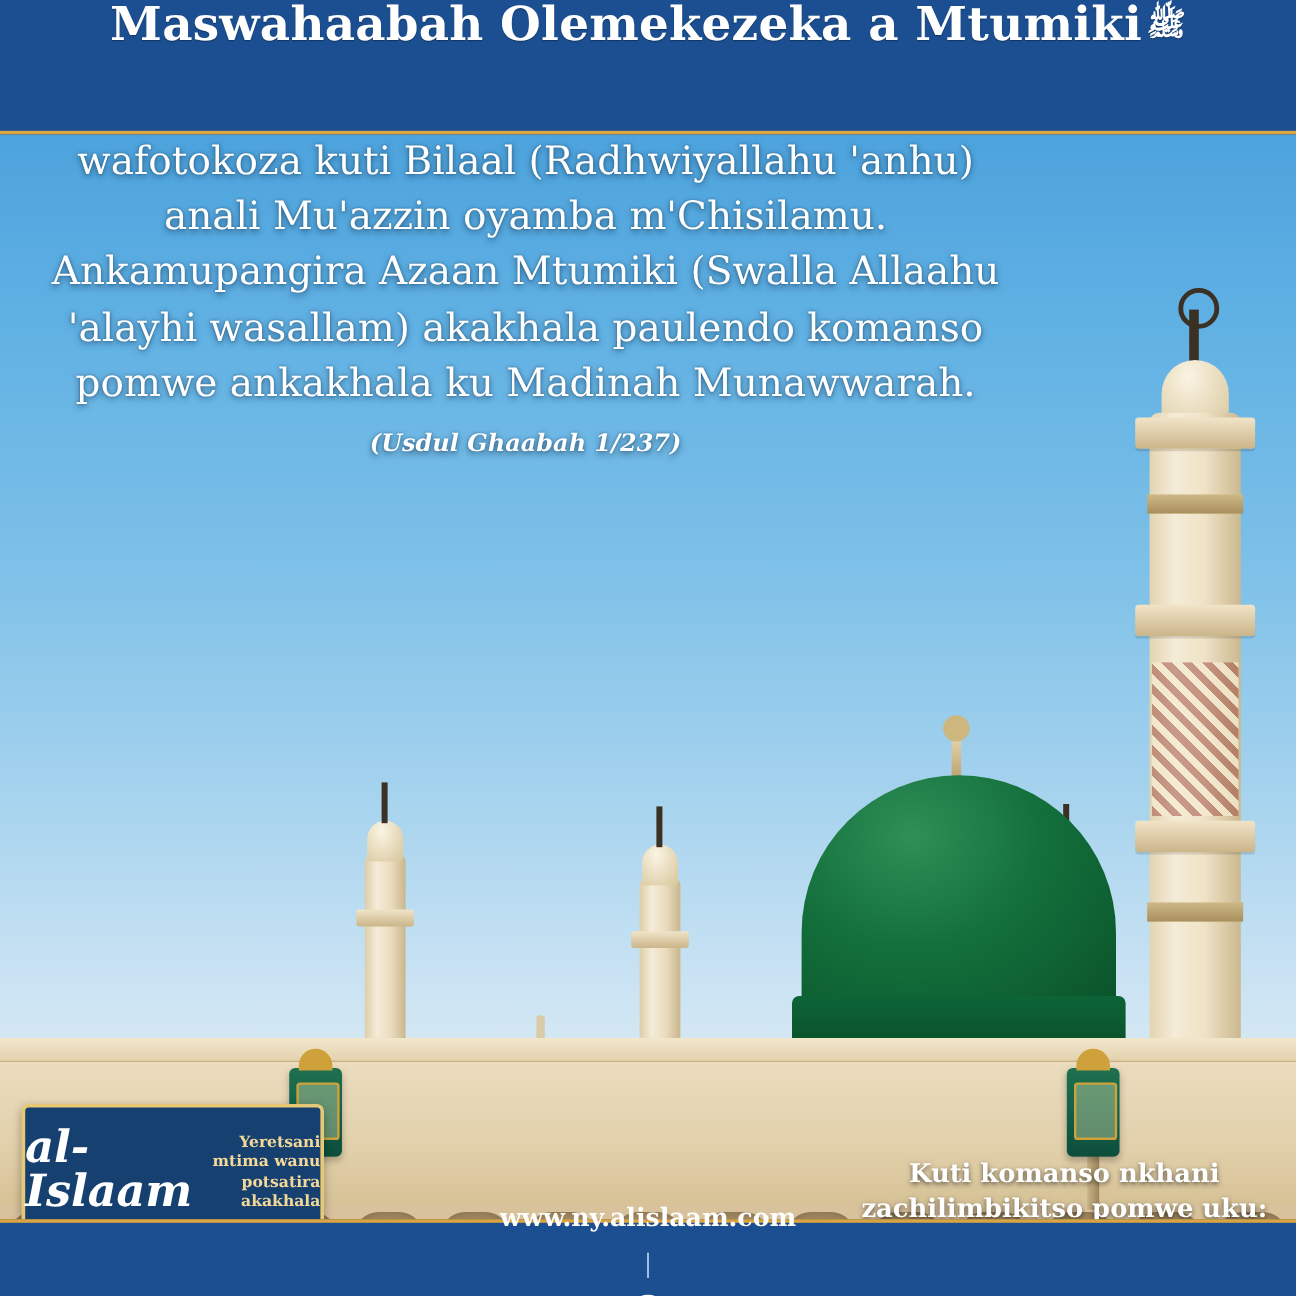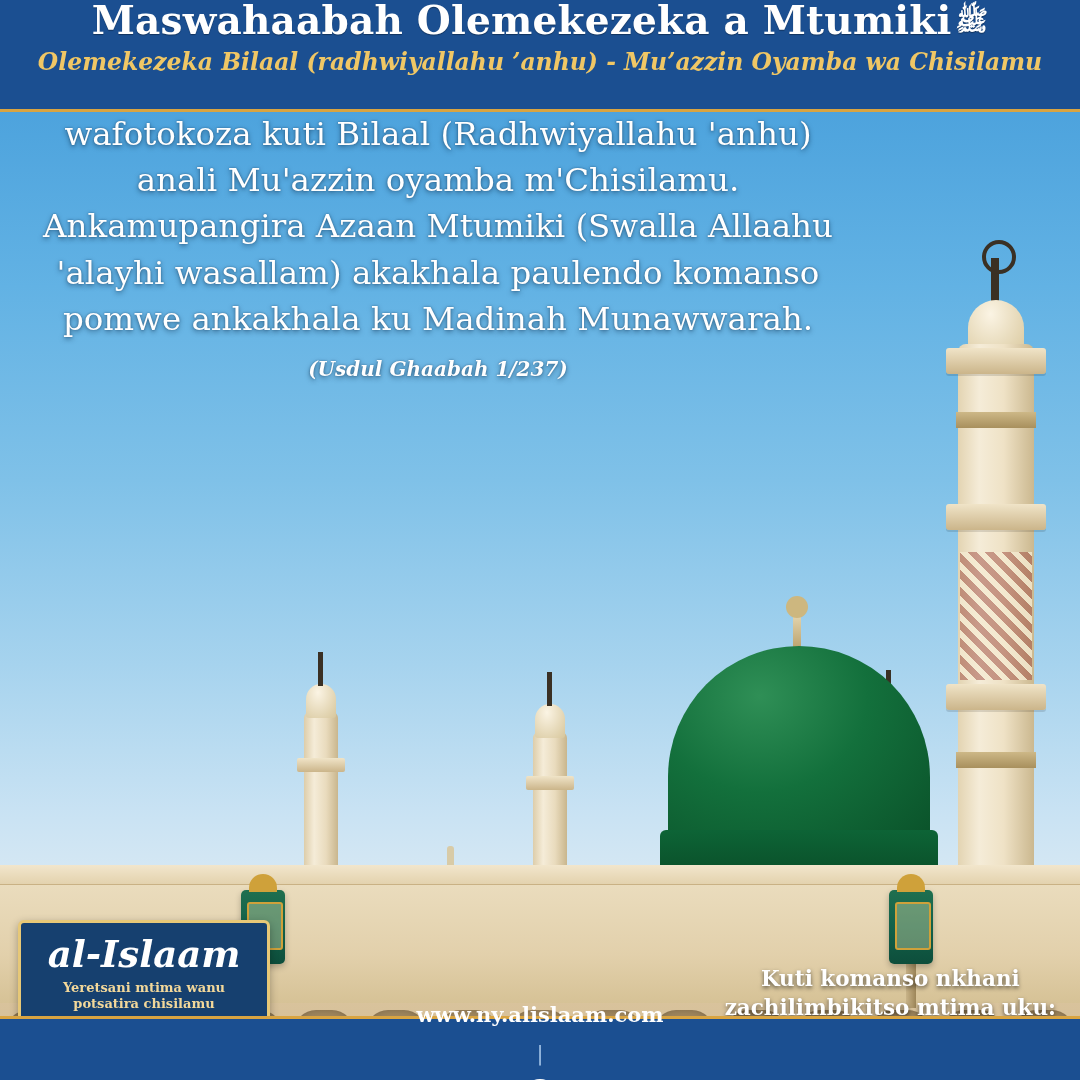--- a/index.html
+++ b/index.html
@@ -350,39 +350,39 @@
 
   
   .logo {
     position: absolute;
     left: 18px; bottom: 52px;
     z-index: 40;
     width: 252px; height: 108px;
     background: #16406f;
     border: 3px solid #e7c877;
     border-radius: 6px;
-    display: flex; flex-direction: column;
+    display: flex; flex-direction: row;
     align-items: center; justify-content: center;
     box-shadow: 0 3px 8px rgba(0,0,0,.3);
   }
   .logo-name {
     font-family: "DejaVu Serif", serif;
     font-style: italic;
     font-weight: bold;
     font-size: 37px;
     color: #ffffff;
     line-height: 1;
   }
   .logo-tag {
     margin-top: 7px;
     font-family: "DejaVu Serif", serif;
     font-weight: bold;
     font-size: 13px;
     color: #f3d89a;
-    text-align: center;
+    text-align: right;
     line-height: 1.25;
   }
 </style>
 </head>
 <body>
 
 <div class="poster">
 
   <div class="photo">
 
@@ -459,42 +459,41 @@
     <div class="lantern" style="left:241px; top:778px;"></div>
 
     <div class="lantern-pole" style="left:906px; top:800px;"></div>
     <div class="lantern" style="left:889px; top:778px;"></div>
   </div>
 
   <div class="header">
     <div class="header-title">
       <span>Maswahaabah Olemekezeka a Mtumiki</span><span class="arabic">ﷺ</span>
     </div>
-    <div class="header-sub">Olemekezeka Bilaal (radhwiyallahu ’anhu) - Mu’azzin Oyamba wa Chisilamu</div>
   </div>
 
   <div class="badge">
     <span>Hazrat Bilaal</span><span class="arabic">ﷺ</span><span>: # 2</span>
   </div>
 
   <div class="body-text">
     <span>Allaamah ibnul Athiir (rahimahullah) wafotokoza kuti Bilaal (Radhwiyallahu 'anhu) anali Mu'azzin oyamba m'Chisilamu. Ankamupangira Azaan Mtumiki (Swalla Allaahu 'alayhi wasallam) akakhala paulendo komanso pomwe ankakhala ku Madinah Munawwarah.</span>
     <span class="ref">(Usdul Ghaabah 1/237)</span>
   </div>
 
   <div class="linkbox">
     <div>Kuti komanso nkhani</div>
-    <div>zachilimbikitso mtima uku:</div>
+    <div>zachilimbikitso pomwe uku:</div>
   </div>
 
   <div class="logo">
     <div class="logo-name">al-Islaam</div>
     <div class="logo-tag">
       <div>Yeretsani mtima  wanu</div>
-      <div>potsatira chisilamu</div>
+      <div>potsatira akakhala</div>
     </div>
   </div>
 
   <div class="footer">
     <span>www.ny.alislaam.com</span>
     <span class="sep">|</span>
     <span class="wa-icon">
       <svg viewBox="0 0 24 24" aria-hidden="true">
           <path d="M12 2a10 10 0 0 0-8.6 15l-1.3 4.7 4.8-1.3A10 10 0 1 0 12 2zm5.4 14.2c-.2.6-1.2 1.2-1.7 1.2-.5.1-1 .1-1.6-.1-.4-.1-.9-.3-1.5-.6-2.7-1.2-4.4-3.9-4.5-4.1-.1-.2-1.1-1.4-1.1-2.7 0-1.3.7-1.9 1-2.2.2-.2.5-.3.7-.3h.5c.2 0 .4 0 .6.5l.8 1.9c.1.2 0 .4-.1.5l-.3.4c-.1.2-.3.3-.1.6.1.3.6 1.1 1.4 1.8 1 .9 1.8 1.1 2 1.2.2.1.4.1.6-.1l.7-.8c.2-.2.4-.2.6-.1l1.8.9c.2.1.4.2.4.3.1.2.1.8-.2 1.4z"></path>
         </svg>

